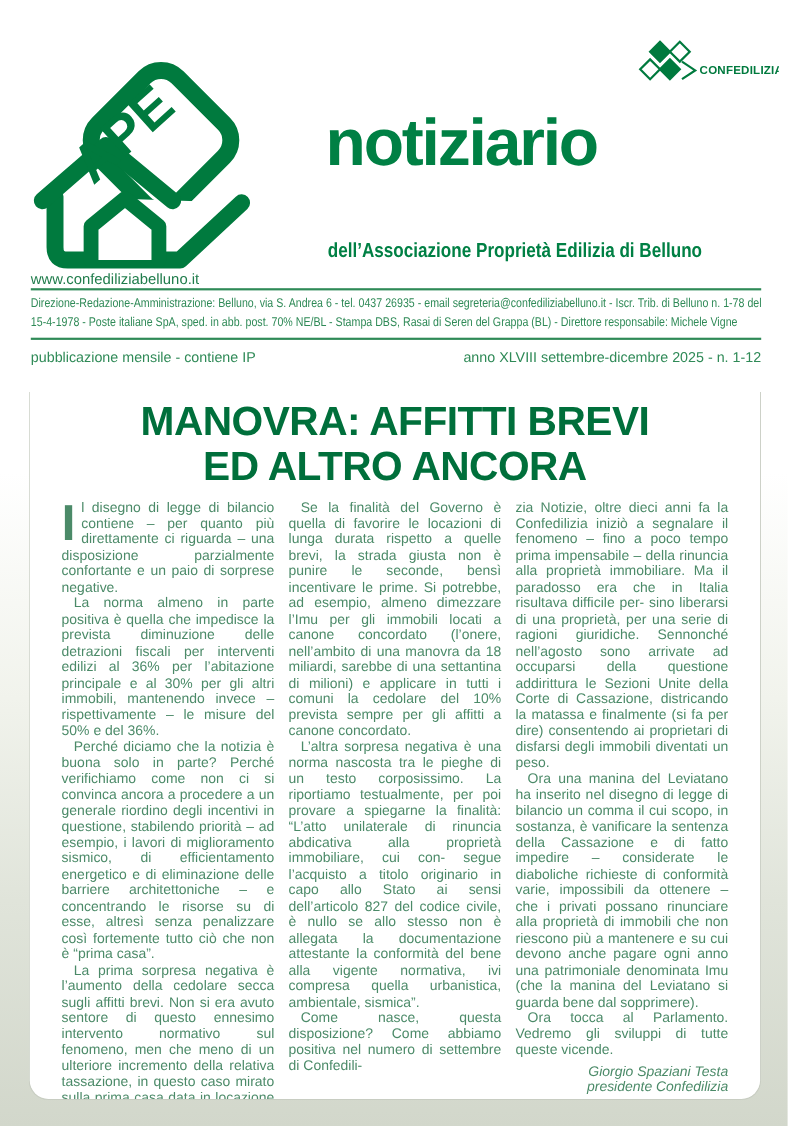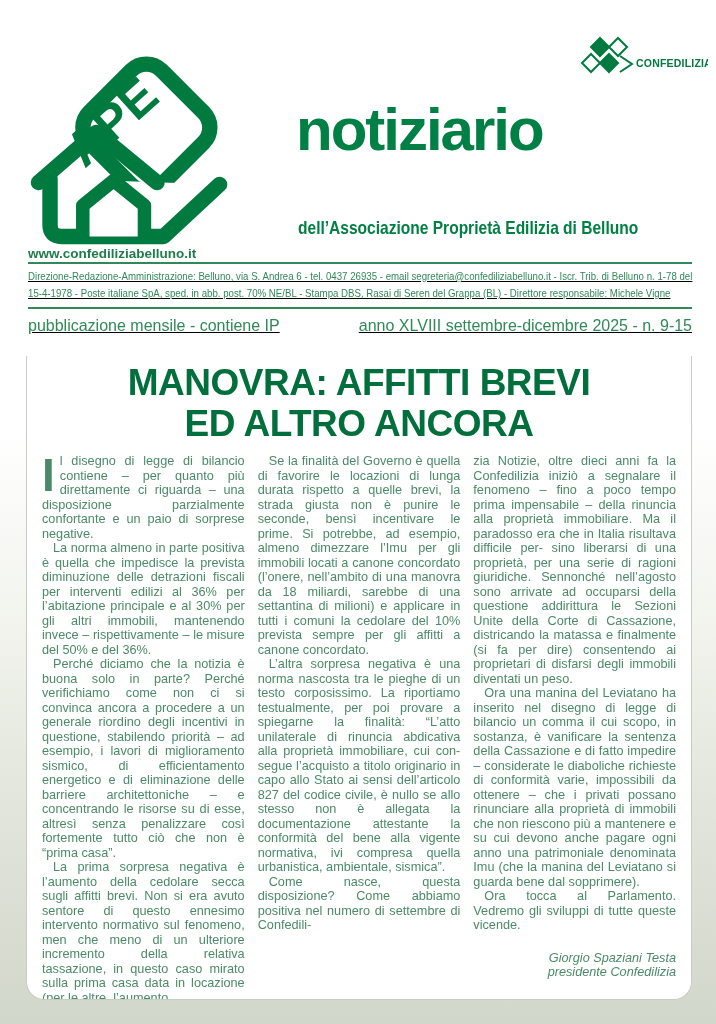--- a/index.html
+++ b/index.html
@@ -4,44 +4,44 @@
 <style>
   html,body{margin:0;padding:0;}
   body{
     width:716px;height:1024px;position:relative;overflow:hidden;
     font-family:"Liberation Sans",sans-serif;
     background:linear-gradient(180deg,#ffffff 0%,#ffffff 42%,#f1f3ec 62%,#e0e4da 80%,#d2d7cb 100%);
   }
   .abs{position:absolute;}
   
   .ape-logo{left:26px;top:36px;width:208px;height:212px;}
-  .site-url{left:28px;top:246px;font-size:13.5px;font-weight:700;color:#1f7c4b;}
+  .site-url{left:28px;top:246px;font-size:13.5px;font-weight:400;color:#1f7c4b;}
   .confed-logo{left:578px;top:34px;width:130px;height:44px;}
   .nl-title{left:296px;top:100px;width:412px;color:#008044;font-weight:bold;
             font-size:60px;letter-spacing:-2px;line-height:1;white-space:nowrap;}
   .nl-subtitle{left:298px;top:217px;display:block;white-space:nowrap;color:#008044;
             font-weight:bold;font-size:18.5px;transform:scaleX(.84);transform-origin:left top;}
   
-  .masthead{left:28px;top:262px;width:664px;text-decoration:underline;}
+  .masthead{left:28px;top:262px;width:664px;}
   .rule{border:none;border-top:2px solid #2f8a57;margin:0;}
   .address{margin:4px 0;width:790px;transform:scaleX(.841);transform-origin:left top;
            font-size:11.5px;line-height:1.5;text-align:justify;color:#2f8a57;}
-  .pubrow{display:flex;justify-content:space-between;font-size:16px;color:#2f8a57;margin-top:8px;}
+  .pubrow{display:flex;justify-content:space-between;font-size:13px;color:#2f8a57;margin-top:8px;}
   
   .card{left:26px;top:356px;width:666px;height:644px;box-sizing:border-box;background:#ffffff;
         border:1.5px solid #c8cdc2;border-top:none;border-radius:0 0 18px 18px;
-        padding:4px 15px 12px;overflow:hidden;}
+        padding:4px 29px 12px;overflow:hidden;}
   .headline{text-align:center;color:#006f3b;font-weight:bold;font-size:37px;line-height:41px;
             letter-spacing:-.5px;margin:2px 0 10px;}
   .cols{display:flex;gap:13px;}
   .col{flex:1;font-size:12.7px;line-height:14.5px;text-align:justify;color:#4b8a68;}
   .col p{margin:0;}
   .col p.ind{text-indent:11px;}
   .dropcap{float:left;font-size:46px;line-height:38px;font-weight:bold;margin:2px 5px 0 0;color:#4b8a68;}
-  .signature{text-align:right;font-style:italic;margin-top:18px;}
+  .signature{text-align:right;font-style:italic;margin-top:5px;}
   svg text{font-family:"Liberation Sans",sans-serif;}
 </style>
 </head>
 <body>
 
 <svg class="abs ape-logo" viewBox="0 0 210 220" fill="none" stroke="#007a3e" stroke-width="16" stroke-linejoin="round" stroke-linecap="round">
   <rect x="69" y="42" width="106" height="106" rx="22" fill="#ffffff" transform="rotate(45 122 95)"></rect>
   <path d="M22 148 V196 Q22 208 34 208 H140 L198 154" fill="#ffffff"></path>
   <path d="M10 152 L70 100 L133 152"></path>
   <path d="M56 208 V176 L88 150 L120 176 V208" stroke-width="14" fill="#ffffff"></path>
@@ -63,21 +63,21 @@
 
 <div class="abs nl-title">notiziario</div>
 <div class="abs nl-subtitle">dell’Associazione Proprietà Edilizia di Belluno</div>
 
 <div class="abs masthead">
   <hr class="rule">
   <div class="address">Direzione-Redazione-Amministrazione: Belluno, via S. Andrea 6 - tel. 0437 26935 - email segreteria@confediliziabelluno.it - Iscr. Trib. di Belluno n. 1-78 del 15-4-1978 - Poste italiane SpA, sped. in abb. post. 70% NE/BL - Stampa DBS, Rasai di Seren del Grappa (BL) - Direttore responsabile: Michele Vigne</div>
   <hr class="rule">
   <div class="pubrow">
     <span>pubblicazione mensile - contiene IP</span>
-    <span>anno XLVIII settembre-dicembre 2025 - n. 9-15</span>
+    <span>anno XLVIII settembre-dicembre 2025 - n. 1-12</span>
   </div>
 </div>
 
 <div class="abs card">
   <div class="headline">
     <span>MANOVRA: AFFITTI BREVI</span><br>
     <span>ED ALTRO ANCORA</span>
   </div>
 
   <div class="cols">

